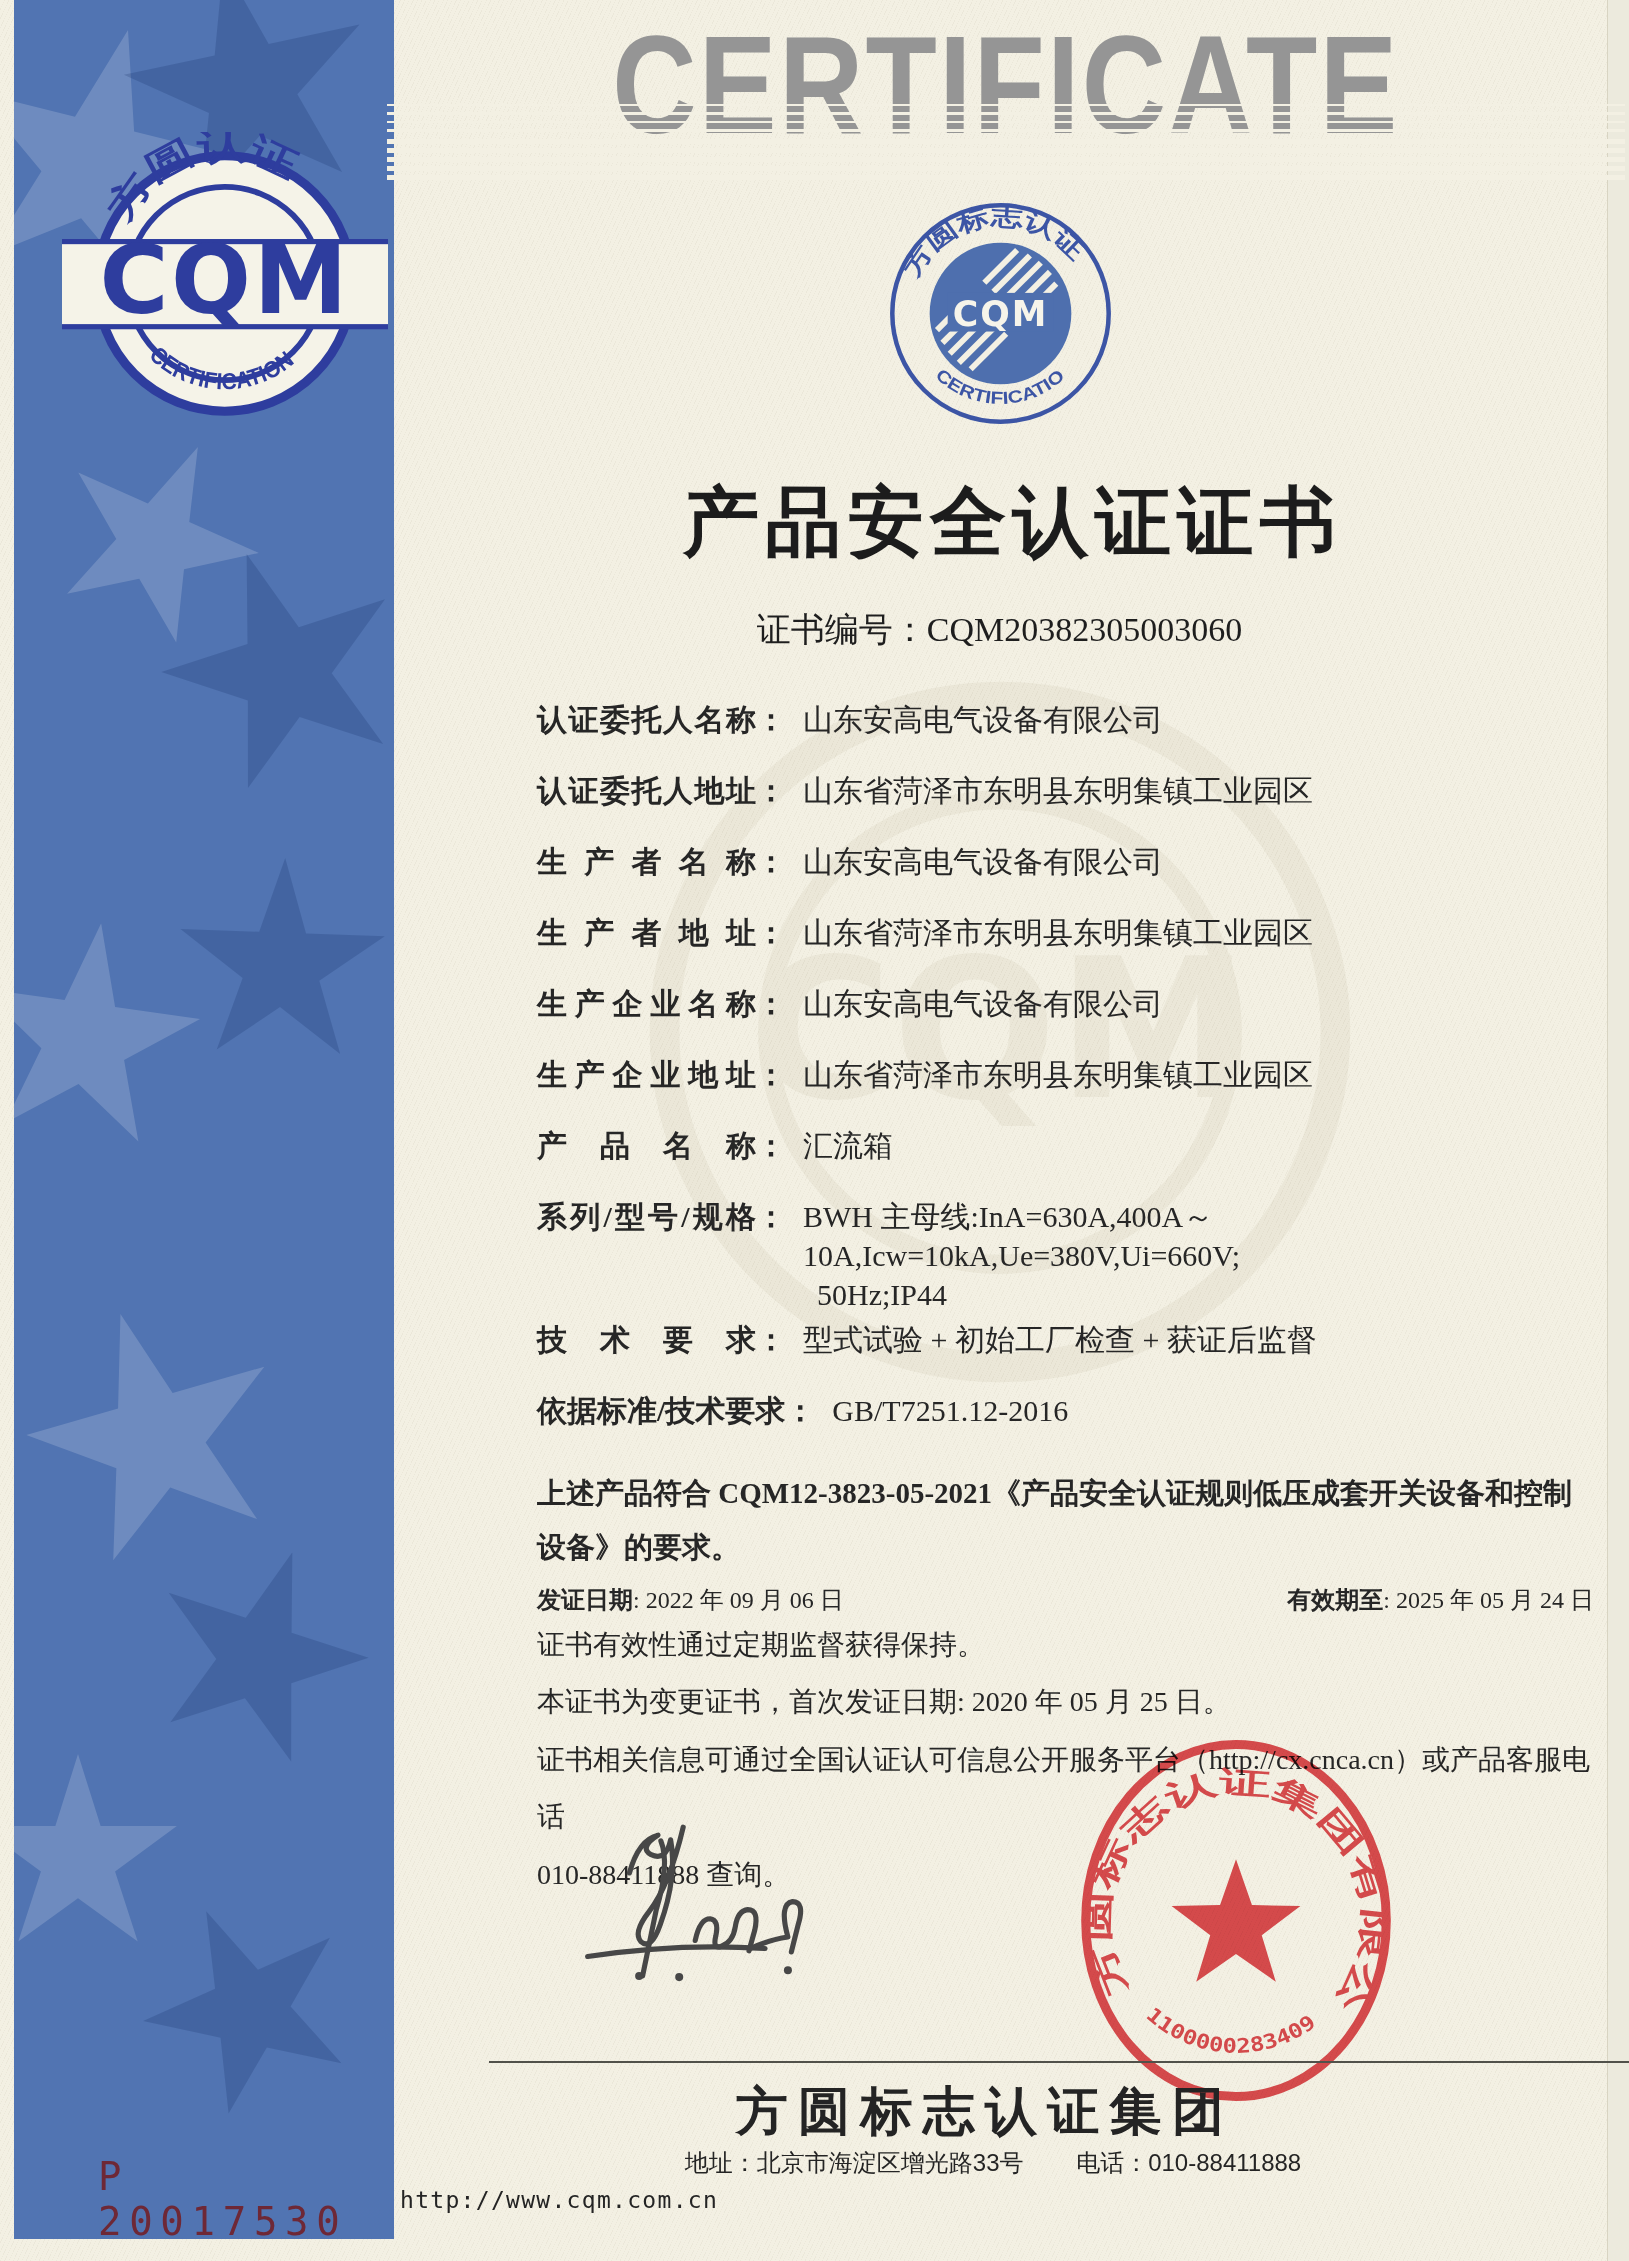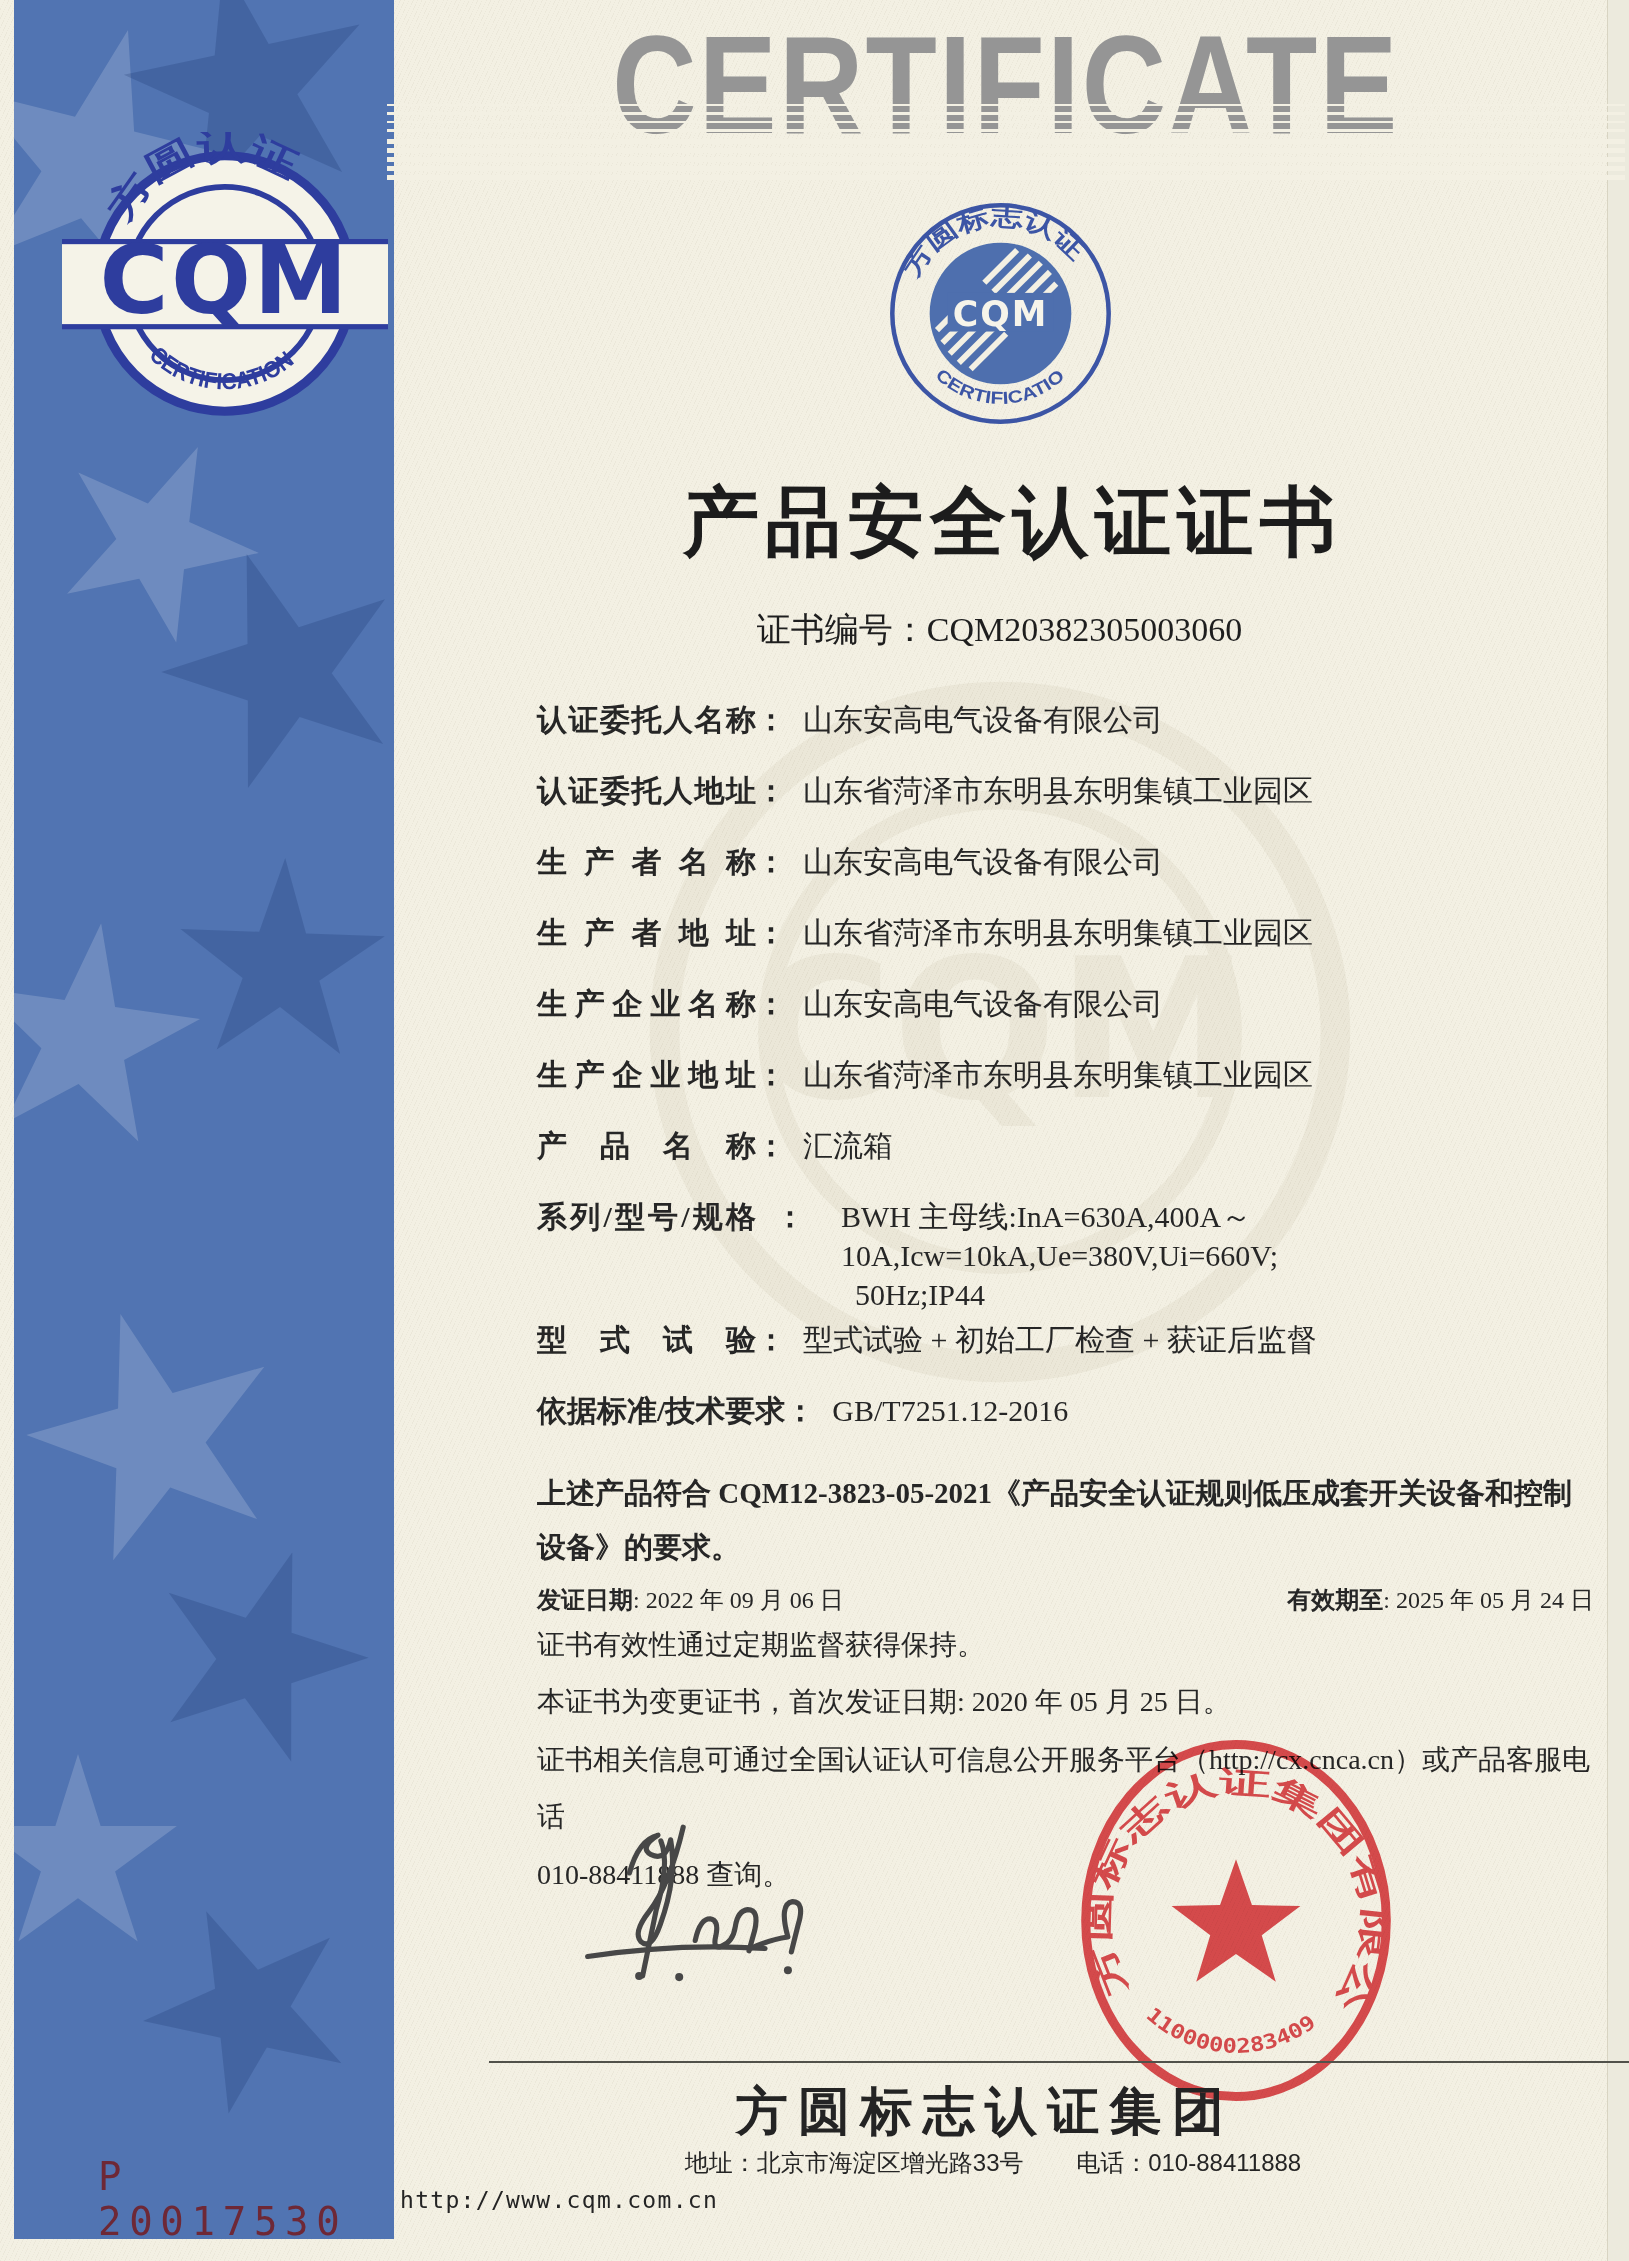--- a/index.html
+++ b/index.html
@@ -27,21 +27,21 @@
   .stripe-b{position:absolute;left:387px;top:135px;width:1238px;height:46px;
       background:repeating-linear-gradient(180deg, transparent 0 3.9px, #f3f0e3 3.9px 9px);}
   .badge{position:absolute;left:882px;top:195px;}
   .title{position:absolute;left:400px;top:472px;width:1225px;text-align:center;
       font-size:76px;font-weight:bold;letter-spacing:6.4px;color:#1c1c1c;}
   .certno{position:absolute;left:400px;top:607px;width:1199px;text-align:center;font-size:34px;color:#1e1e1e;}
 
   
   .content{position:absolute;left:537px;top:700px;width:1064px;font-size:30px;}
   .row{display:flex;align-items:flex-start;height:71px;}
-  .row.tall{height:123px;gap:19px;}
+  .row.tall{height:123px;}
   .lab{font-weight:bold;width:219px;text-align:justify;text-align-last:justify;flex:0 0 auto;}
   .lab.wide{width:auto;text-align:left;text-align-last:auto;}
   .colon{font-weight:bold;margin-right:17px;flex:0 0 auto;}
   .val{flex:1;line-height:1.3;}
   .val2{margin-left:14px;line-height:1.3;}
   .statement{font-weight:bold;font-size:29px;line-height:1.86;margin-top:5.2px;width:1063px;}
   .dates{display:flex;justify-content:space-between;font-size:24px;margin-top:9px;width:1057px;}
   .note{font-size:28px;line-height:2.05;}
 
   
@@ -182,21 +182,21 @@
     <div class="row tall">
       <span class="lab">系列/型号/规格</span>
         <span class="colon">：</span>
       <span class="val">
         <span>BWH 主母线:InA=630A,400A～10A,Icw=10kA,Ue=380V,Ui=660V;</span><br>
         <span class="val2">50Hz;IP44</span>
       </span>
     </div>
 
     <div class="row">
-        <span class="lab">型式试验</span>
+        <span class="lab">技术要求</span>
         <span class="colon">：</span>
         <span class="val">型式试验 + 初始工厂检查 + 获证后监督</span>
       </div>
     <div class="row">
         <span class="lab wide">依据标准/技术要求</span>
         <span class="colon">：</span>
         <span class="val">GB/T7251.12-2016</span>
       </div>
 
     <div class="statement">上述产品符合 CQM12-3823-05-2021《产品安全认证规则低压成套开关设备和控制设备》的要求。</div>

